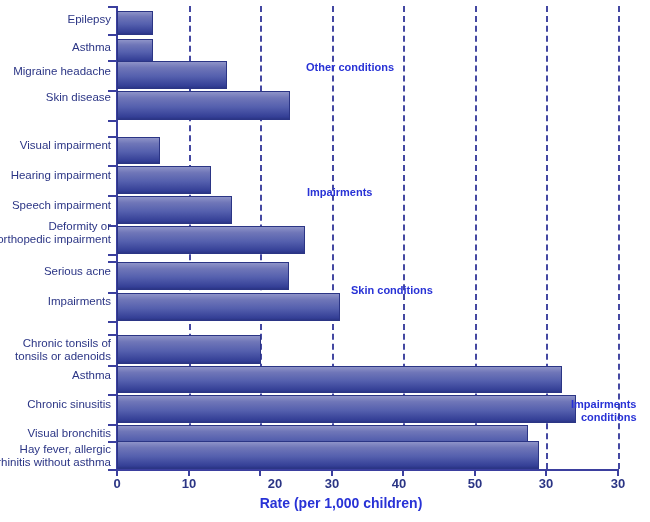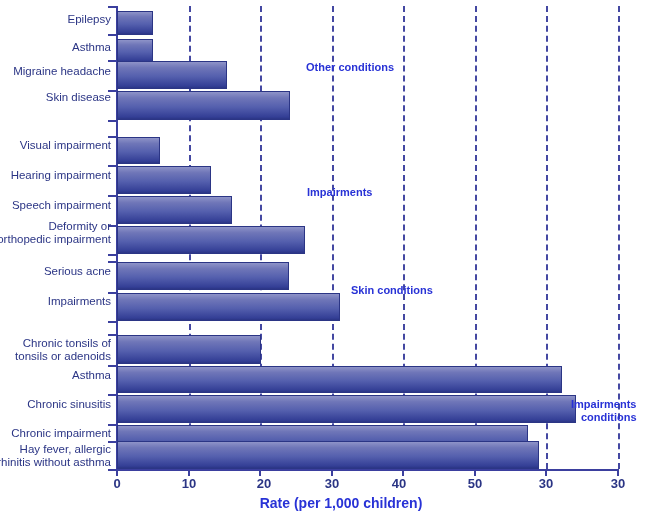--- a/index.html
+++ b/index.html
@@ -222,42 +222,42 @@
     <span class="cat" style="top:220px">Deformity or</span>
     <span class="cat" style="top:233px">orthopedic impairment</span>
 
     <span class="cat" style="top:265px">Serious acne</span>
     <span class="cat" style="top:295px">Impairments</span>
 
     <span class="cat" style="top:337px">Chronic tonsils of</span>
     <span class="cat" style="top:350px">tonsils or adenoids</span>
     <span class="cat" style="top:369px">Asthma</span>
     <span class="cat" style="top:398px">Chronic sinusitis</span>
-    <span class="cat" style="top:427px">Chronic impairment</span>
+    <span class="cat" style="top:427px">Visual bronchitis</span>
     <span class="cat" style="top:443px">Hay fever, allergic</span>
     <span class="cat" style="top:456px">rhinitis without asthma</span>
 
     <span class="group-label" style="left:306px; top:49px">Other conditions</span>
     <span class="group-label" style="left:307px; top:174px">Impairments</span>
     <span class="group-label" style="left:351px; top:272px">Skin conditions</span>
     <span class="group-label" style="left:571px; top:386px">Impairments</span>
     <span class="group-label" style="left:581px; top:399px">conditions</span>
 
     <div class="xtick-mark" style="left:117px"></div>
     <div class="xtick-mark" style="left:189px"></div>
     <div class="xtick-mark" style="left:260px"></div>
     <div class="xtick-mark" style="left:332px"></div>
     <div class="xtick-mark" style="left:403px"></div>
     <div class="xtick-mark" style="left:475px"></div>
     <div class="xtick-mark" style="left:546px"></div>
     <div class="xtick-mark" style="left:618px"></div>
 
     <span class="xtick-label" style="left:117px">0</span>
     <span class="xtick-label" style="left:189px">10</span>
-    <span class="xtick-label" style="left:264px">20</span>
+    <span class="xtick-label" style="left:275px">20</span>
     <span class="xtick-label" style="left:332px">30</span>
     <span class="xtick-label" style="left:399px">40</span>
     <span class="xtick-label" style="left:475px">50</span>
     <span class="xtick-label" style="left:546px">30</span>
     <span class="xtick-label" style="left:618px">30</span>
 
     <div class="axis-title">Rate (per 1,000 children)</div>
   </div>
 </div>
 

